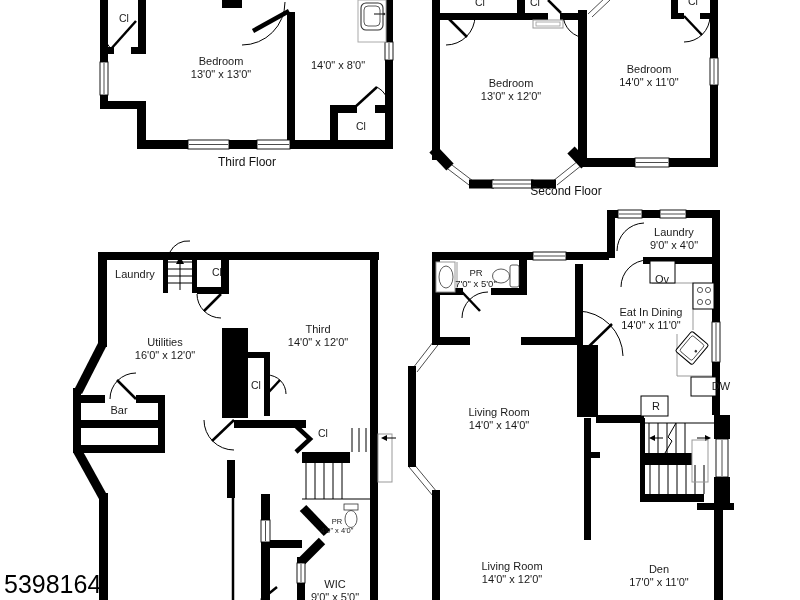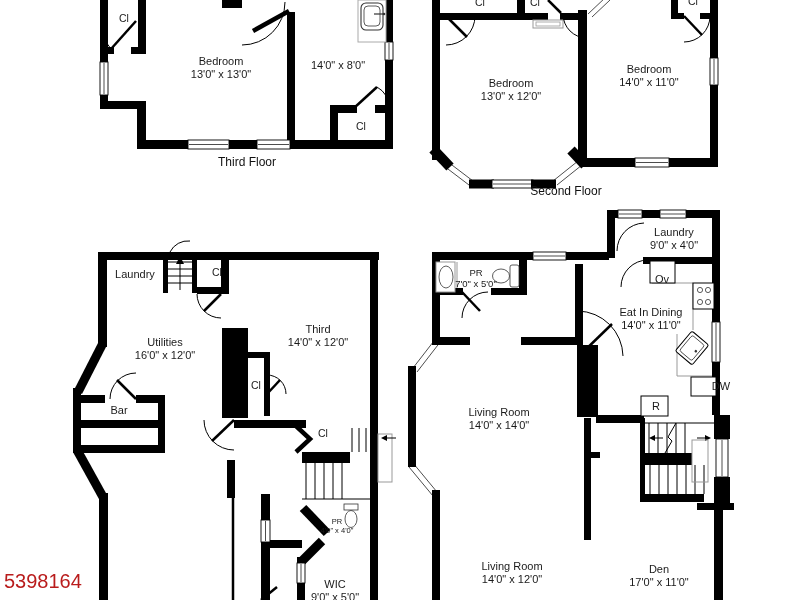--- a/index.html
+++ b/index.html
@@ -16,21 +16,21 @@
   .winl{stroke:#000;stroke-width:0.7;fill:none;}
   .gray{stroke:#999;stroke-width:1;fill:none;}
   .fix{fill:#fff;stroke:#333;stroke-width:1.1;}
   .fixthin{fill:none;stroke:#333;stroke-width:0.8;}
   .lbl{position:absolute;transform:translateX(-50%);text-align:center;color:#1a1a1a;
        font-size:11px;line-height:1.18;white-space:nowrap;}
   .cl{font-size:10.5px;}
   .sm{font-size:7.5px;}
   .md{font-size:9.5px;}
   .floorlbl{font-size:12px;color:#111;}
-  .watermark{position:absolute;left:4px;top:570px;font-size:20px;color:#b91c1c;
+  .watermark{position:absolute;left:4px;top:570px;font-size:25px;color:#000000;
              transform:none;text-align:center;}
 </style>
 </head>
 <body>
 
 <div id="plan">
 
 <svg width="800" height="600" viewBox="0 0 800 600">
 
   <g>

